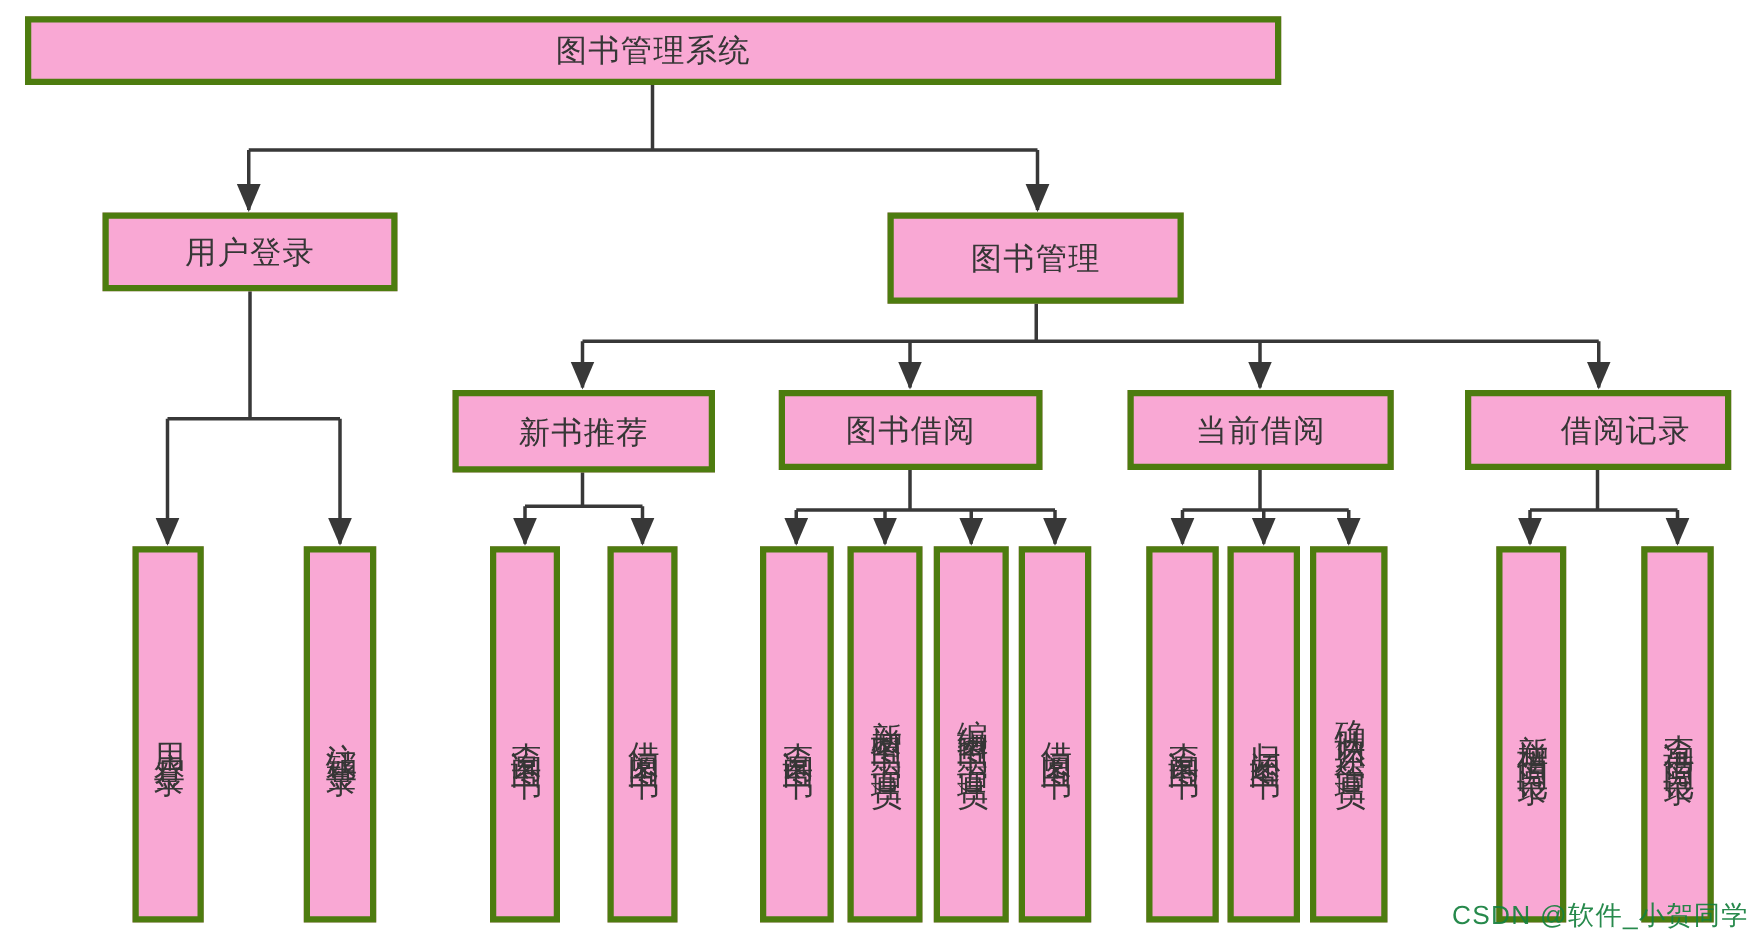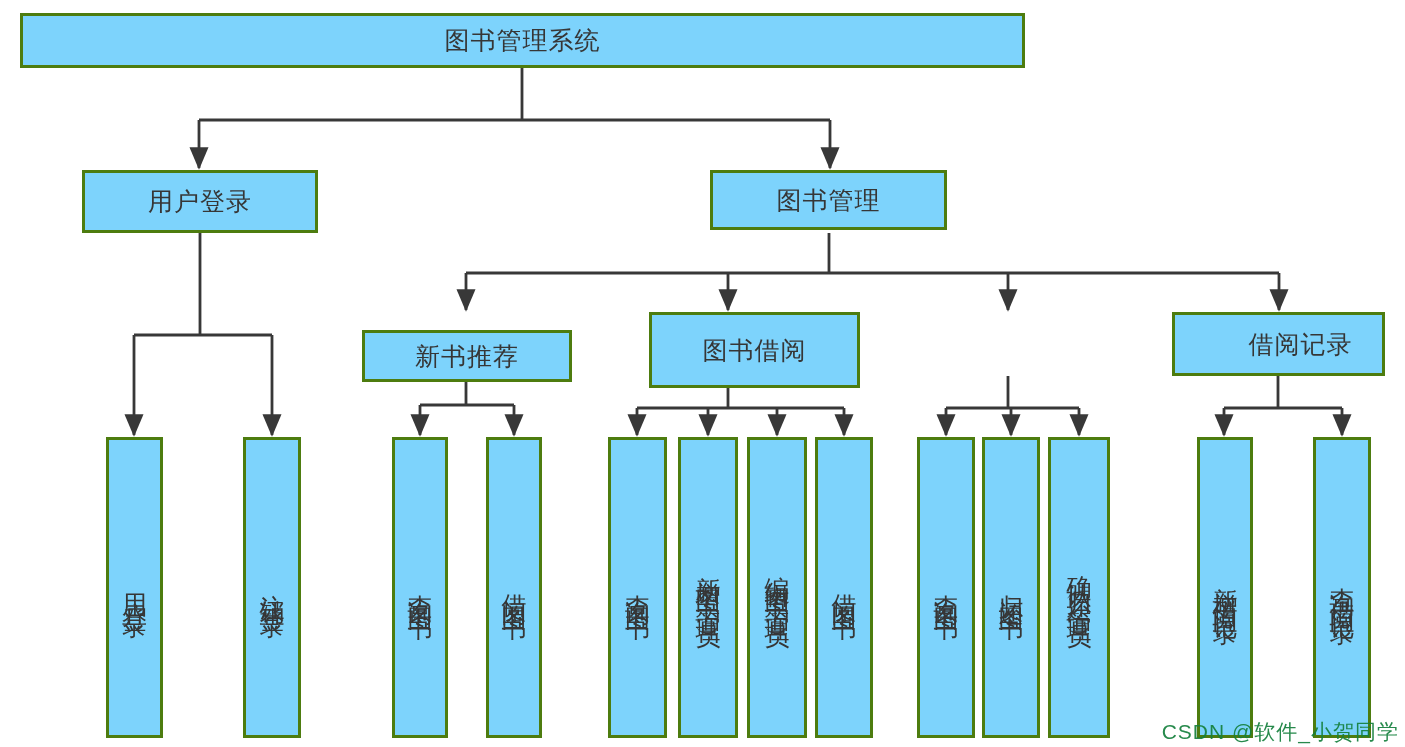--- a/index.html
+++ b/index.html
@@ -13,22 +13,22 @@
     font-family: "Liberation Sans", "DejaVu Sans", sans-serif;
     color: #333333;
   }
   svg.connectors {
     position: absolute;
     left: 0; top: 0;
     width: 1405px; height: 747px;
   }
   .box {
     position: absolute;
-    background: #7dd3fc;
-    border: 3px solid #4d7c0f;
+    background: #f9a8d4;
+    border: 5px solid #4d7c0f;
     display: flex;
     align-items: center;
     justify-content: center;
     text-align: center;
   }
   .node {
     font-size: 25px;
     letter-spacing: 1px;
     color: #363636;
   }
@@ -96,24 +96,25 @@
 
       <path d="M1278 376 V408 M1224 408 H1342"></path>
       <line x1="1224" y1="408" x2="1224" y2="435" marker-end="url(#ah)"></line>
       <line x1="1342" y1="408" x2="1342" y2="435" marker-end="url(#ah)"></line>
     </g>
   </svg>
 
   <div class="box node" style="left:20px; top:13px; width:1005px; height:55px;">图书管理系统</div>
 
   <div class="box node" style="left:82px; top:170px; width:236px; height:63px;">用户登录</div>
-  <div class="box node" style="left:710px; top:170px; width:237px; height:60px;text-align:center;">图书管理</div>
+  <div class="box node" style="left:710px; top:170px; width:237px; height:73px;text-align:center;">图书管理</div>
 
-  <div class="box node" style="left:362px; top:312px; width:210px; height:52px;margin-top:18px;">新书推荐</div>
-  <div class="box node" style="left:623px; top:312px; width:211px; height:76px;margin-left:26px;">图书借阅</div>
+  <div class="box node" style="left:362px; top:312px; width:210px; height:66px;">新书推荐</div>
+  <div class="box node" style="left:623px; top:312px; width:211px; height:64px;">图书借阅</div>
+  <div class="box node" style="left:902px; top:312px; width:213px; height:64px;">当前借阅</div>
   <div class="box node" style="left:1172px; top:312px; width:213px; height:64px;padding-left:44px;">借阅记录</div>
 
   <div class="box leaf" style="left:106px; top:437px; width:57px; height:301px;">
     <span>用户登录</span>
   </div>
   <div class="box leaf" style="left:243px; top:437px; width:58px; height:301px;">
     <span>注销登录</span>
   </div>
 
   <div class="box leaf" style="left:392px; top:437px; width:56px; height:301px;">

